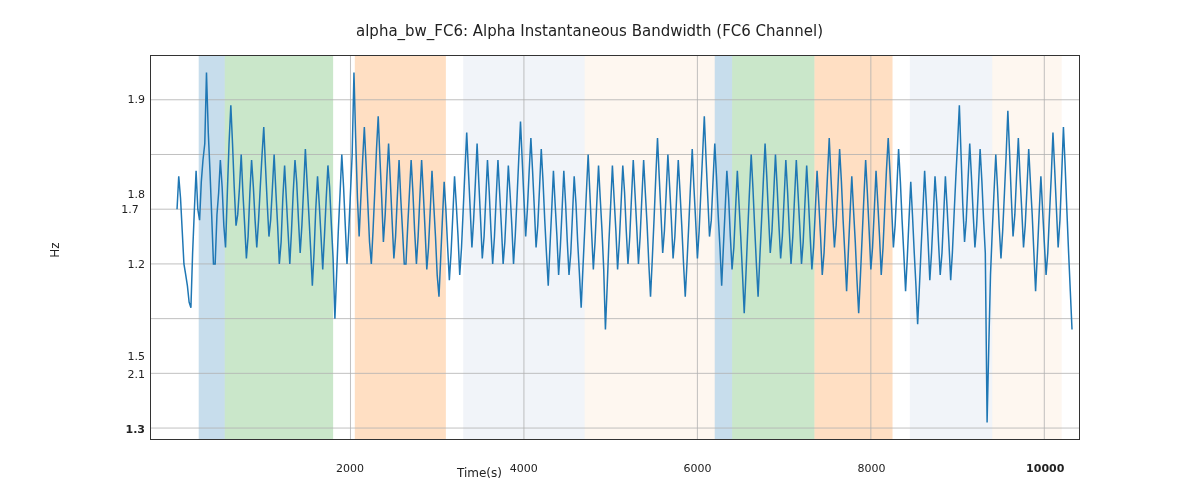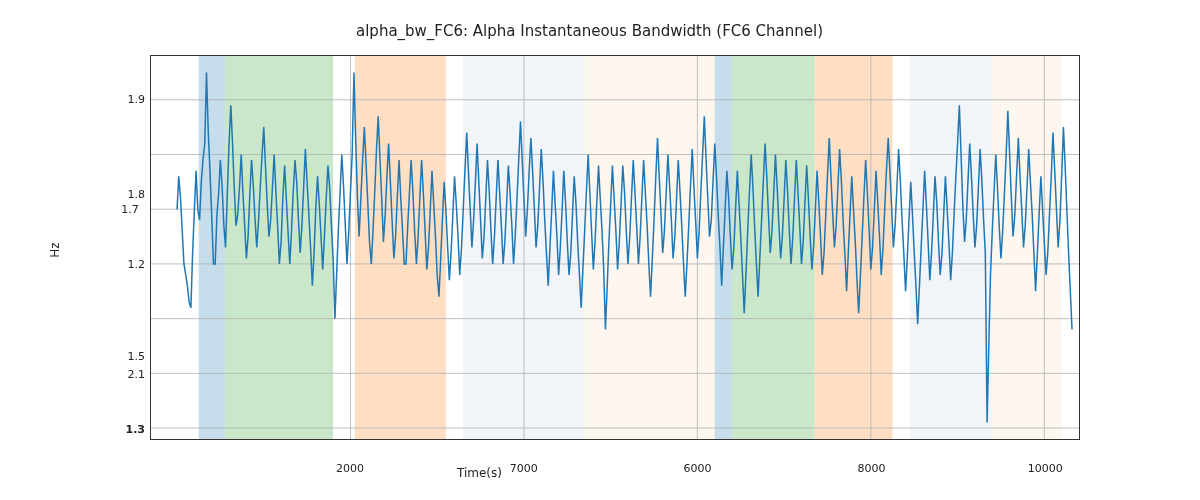--- a/index.html
+++ b/index.html
@@ -102,24 +102,24 @@
 
   <div class="tick-y" id="yt0" style="top: 429px; font-weight: bold;">1.3</div>
   <div class="tick-y" id="yt1" style="top: 374px;">2.1</div>
   <div class="tick-y" id="yt2" style="top: 319px; margin-top: 37px;">1.5</div>
   <div class="tick-y" id="yt3" style="top: 264px;">1.2</div>
   <div class="tick-y" id="yt4" style="top: 209px; text-align: center;">1.7</div>
   <div class="tick-y" id="yt5" style="top: 154px; margin-top: 40px;">1.8</div>
   <div class="tick-y" id="yt6" style="top: 99px;">1.9</div>
 
   <div class="tick-x" id="xt0" style="left: 349.907px;">2000</div>
-  <div class="tick-x" id="xt1" style="left: 523.738px;">7000</div>
+  <div class="tick-x" id="xt1" style="left: 523.738px;">4000</div>
   <div class="tick-x" id="xt2" style="left: 697.57px;">6000</div>
   <div class="tick-x" id="xt3" style="left: 871.402px; text-align: center;">8000</div>
-  <div class="tick-x" id="xt4" style="left: 1045.23px;">10000</div>
+  <div class="tick-x" id="xt4" style="left: 1045.23px; font-weight: bold;">10000</div>
 
   <div class="axes">
     <svg id="plot-svg" viewBox="0 0 930 385" preserveAspectRatio="none">
       <g id="bands-group">
           <rect x="47.80373831775701" y="0" width="26.074766355140184" height="385" class="band band-blue"></rect>
           <rect x="73.8785046728972" y="0" width="108.6448598130841" height="385" class="band band-green"></rect>
           <rect x="204.25233644859813" y="0" width="91.26168224299064" height="385" class="band band-orange"></rect>
           <rect x="312.8971962616822" y="0" width="121.68224299065423" height="385" class="band band-lav"></rect>
           <rect x="434.57943925233644" y="0" width="130.37383177570086" height="385" class="band band-peach"></rect>
           <rect x="564.9532710280373" y="0" width="17.383177570093494" height="385" class="band band-blue"></rect>

